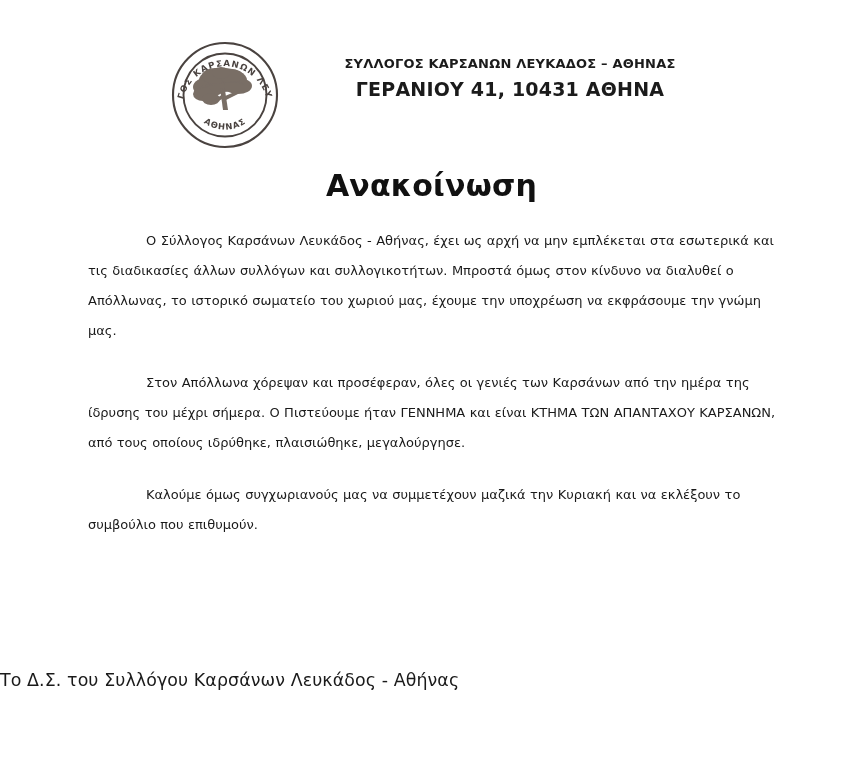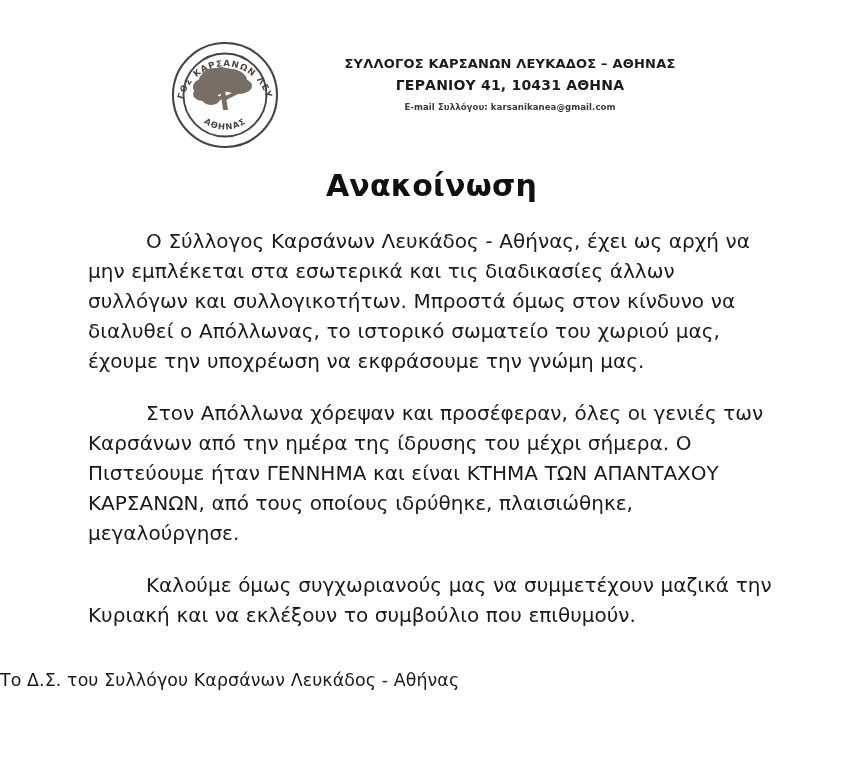--- a/index.html
+++ b/index.html
@@ -58,21 +58,21 @@
     font-weight: bold;
     font-size: 13px;
     letter-spacing: 0.2px;
     color: #1b1b1b;
     line-height: 1.5;
     white-space: nowrap;
   }
   .org-address {
     font-family: "DejaVu Sans", "Liberation Sans", sans-serif;
     font-weight: bold;
-    font-size: 14px;
+    font-size: 19px;
     letter-spacing: 0.2px;
     color: #1b1b1b;
     line-height: 1.5;
     margin-top: 1px;
     white-space: nowrap;
   }
   .org-email {
     font-family: "DejaVu Sans", "Liberation Sans", sans-serif;
     font-weight: bold;
     font-size: 8.6px;
@@ -99,21 +99,21 @@
   
   .body-area {
     position: absolute;
     left: 88px;
     top: 226px;
     width: 690px;
   }
 
   .para {
     font-family: "DejaVu Sans", "Liberation Sans", sans-serif;
-    font-size: 20px;
+    font-size: 13px;
     line-height: 30px;
     color: #1a1a1a;
     text-indent: 58px;
     margin: 0 0 22px 0;
     text-align: left;
     word-spacing: 0.3px;
   }
   .para.tight { margin-bottom: 20px; }
 
   .para b {
@@ -170,21 +170,20 @@
         </text>
         <text font-family="DejaVu Sans, sans-serif" font-size="8.4" font-weight="bold" fill="#4a4340" letter-spacing="1">
           <textPath href="#arcBottom" startOffset="50%" text-anchor="middle">ΑΘΗΝΑΣ</textPath>
         </text>
       </svg>
     </div>
 
     <div class="org-block">
       <div class="org-name">ΣΥΛΛΟΓΟΣ ΚΑΡΣΑΝΩΝ ΛΕΥΚΑΔΟΣ – ΑΘΗΝΑΣ</div>
       <div class="org-address">ΓΕΡΑΝΙΟΥ 41, 10431 ΑΘΗΝΑ</div>
-      <div class="org-email">E-mail Συλλόγου: karsanikanea@gmail.com</div>
     </div>
   </div>
 
   <div class="doc-title">Ανακοίνωση</div>
 
   <div class="body-area">
     <p class="para"><span>Ο Σύλλογος Καρσάνων Λευκάδος - Αθήνας, έχει ως αρχή να μην εμπλέκεται στα εσωτερικά και τις διαδικασίες άλλων συλλόγων και συλλογικοτήτων. Μπροστά όμως στον κίνδυνο να διαλυθεί ο Απόλλωνας, το ιστορικό σωματείο του χωριού μας, έχουμε την υποχρέωση να εκφράσουμε την γνώμη μας.</span></p>
     <p class="para"><span>Στον Απόλλωνα χόρεψαν και προσέφεραν, όλες οι γενιές των Καρσάνων από την ημέρα της ίδρυσης του μέχρι σήμερα. Ο Πιστεύουμε ήταν </span><b>ΓΕΝΝΗΜΑ και είναι ΚΤΗΜΑ ΤΩΝ ΑΠΑΝΤΑΧΟΥ ΚΑΡΣΑΝΩΝ,</b><span> από τους οποίους ιδρύθηκε, πλαισιώθηκε, μεγαλούργησε.</span></p>
     <p class="para tight"><span>Καλούμε όμως συγχωριανούς μας να συμμετέχουν μαζικά την Κυριακή και να εκλέξουν το συμβούλιο που επιθυμούν.</span></p>
   </div>

